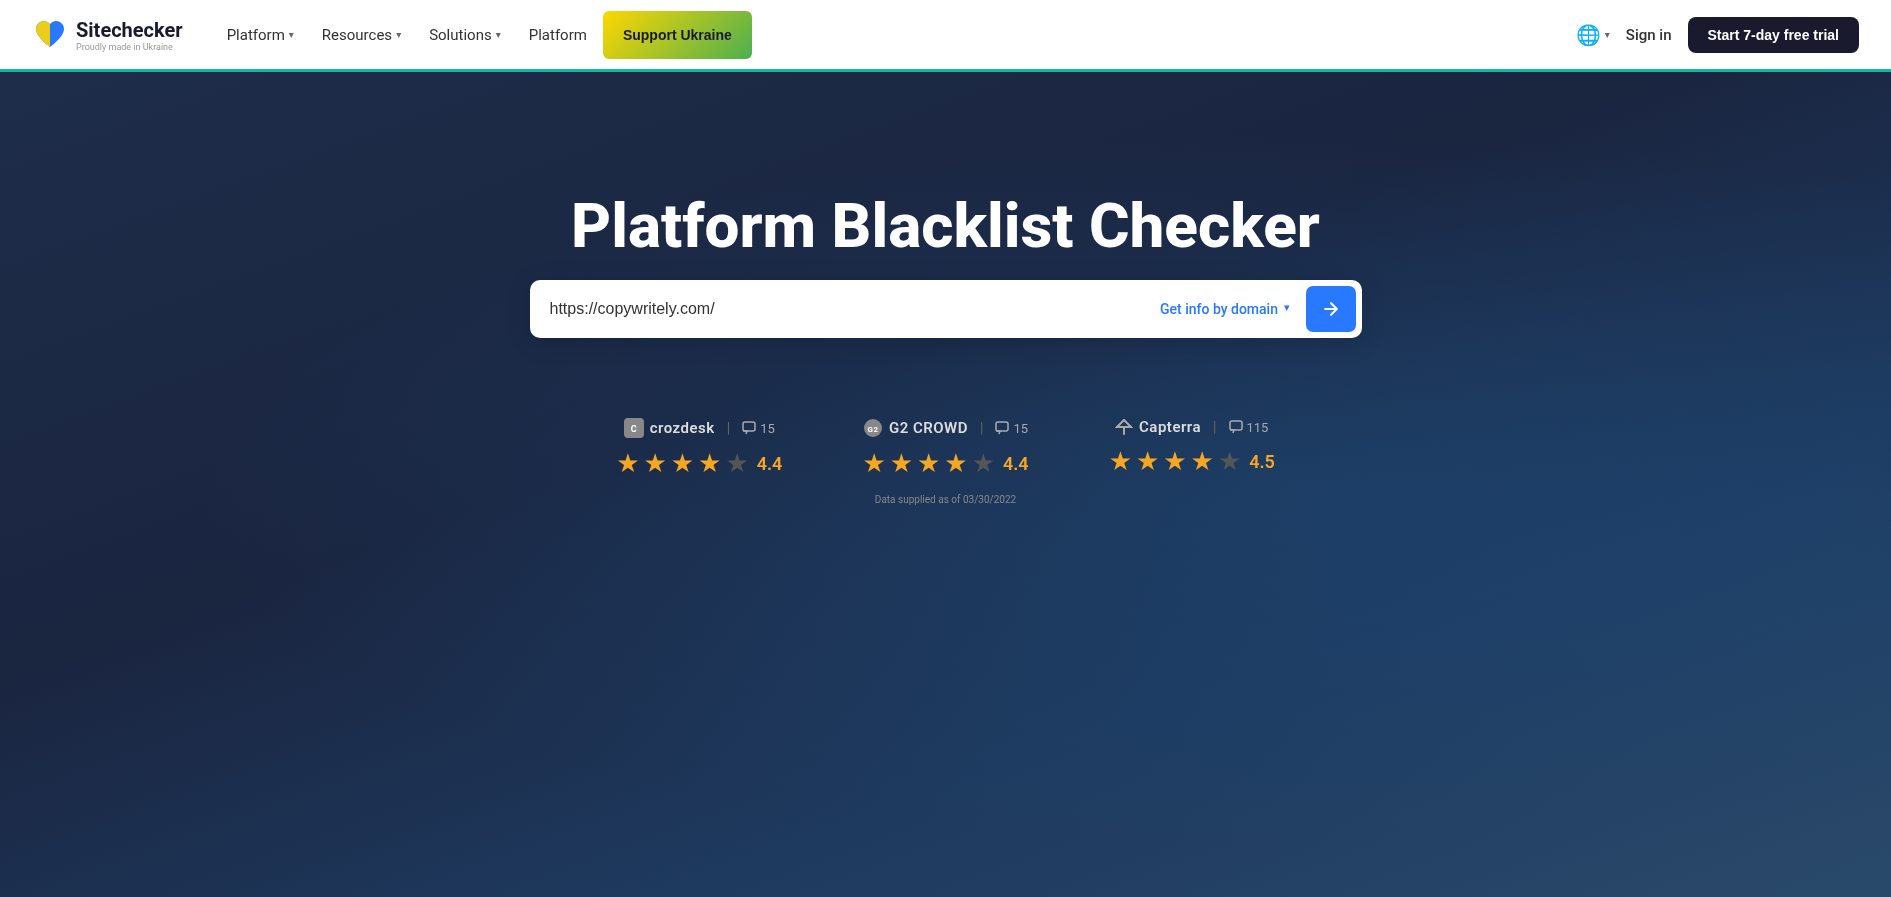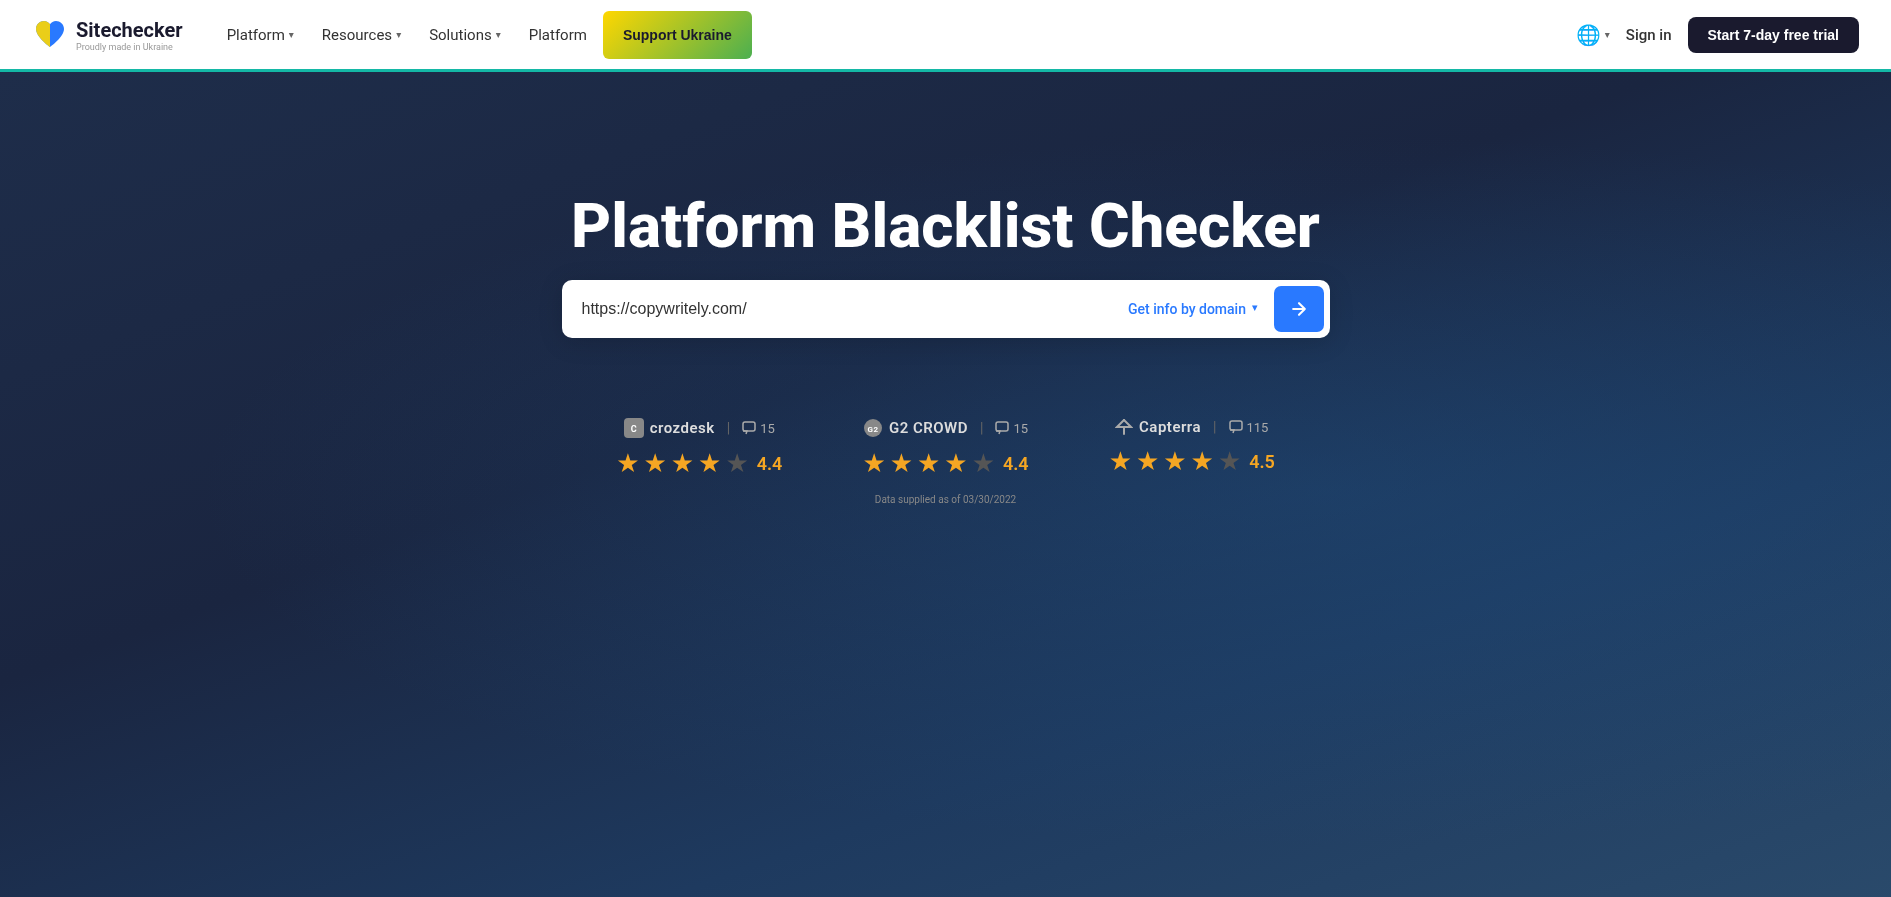--- a/index.html
+++ b/index.html
@@ -174,21 +174,21 @@
       margin-bottom: 48px;
       position: relative;
       z-index: 1;
     }
 
     .search-box {
       background: #ffffff;
       border-radius: 10px;
       display: flex;
       align-items: center;
-      width: 768px;
+      width: 832px;
       max-width: 95vw;
       padding: 6px 6px 6px 20px;
       position: relative;
       z-index: 1;
       box-shadow: 0 4px 24px rgba(0,0,0,0.15);
     }
 
     .search-input {
       flex: 1;
       border: none;

